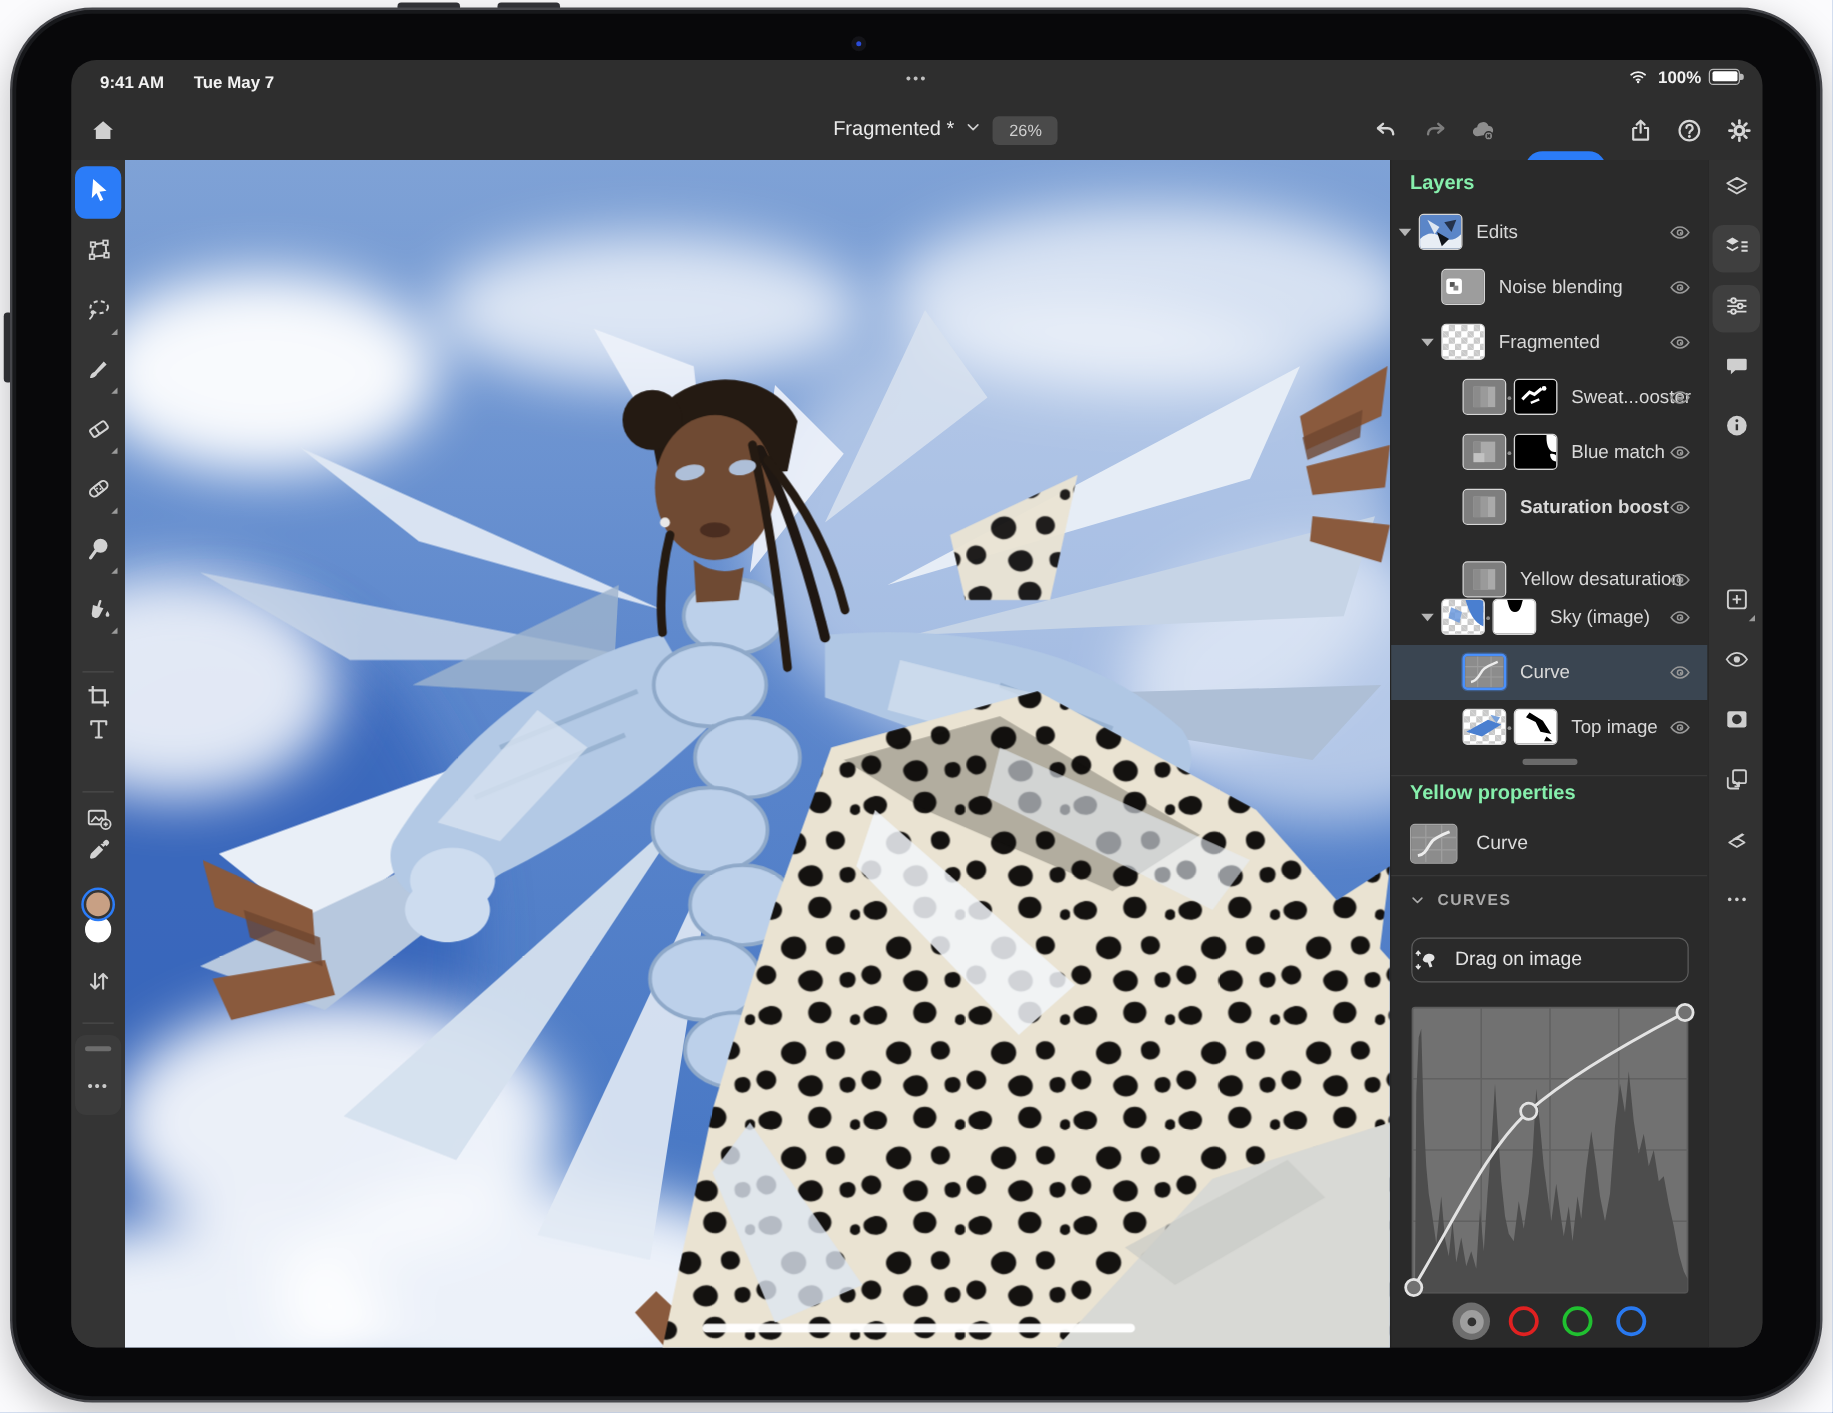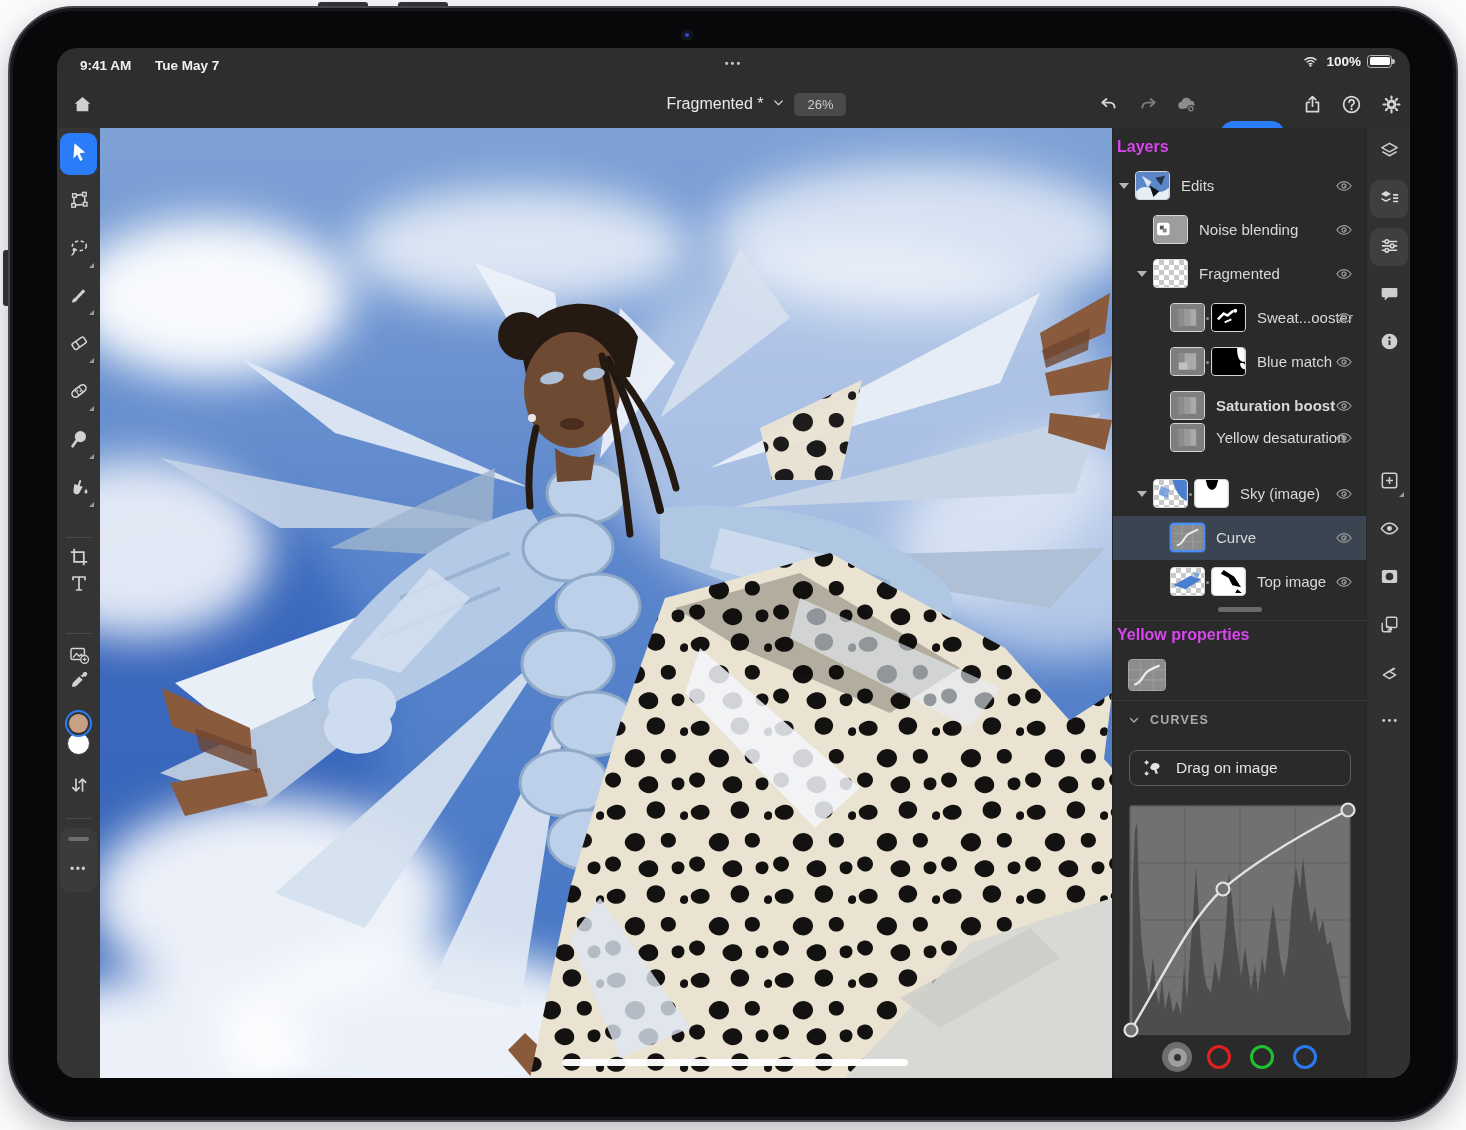--- a/index.html
+++ b/index.html
@@ -54,37 +54,37 @@
   .opt-panel { position:absolute; left:3px; width:37px; height:64px; background:#3b3b3b; border-radius:9px; }
   .opt-panel .bar { position:absolute; left:8px; top:9px; width:21px; height:4px; border-radius:2px; background:#6d6d6d; cursor:grab; }
   .opt-panel .dots { position:absolute; left:0; width:100%; top:34px; text-align:center; color:#c9c9c9; font-size:12px; letter-spacing:1.5px; cursor:pointer; }
 
   
   .canvas { position:absolute; left:43px; top:0; width:1012px; height:950px; background:#5b86c8; cursor:crosshair; }
   .canvas svg { display:block; }
 
   
   .layerspanel { position:absolute; left:1055px; top:0; width:254px; height:100%; background:#2a2a2a; border-left:1px solid #242424; }
-  .lp-title { position:absolute; left:4px; color:#d946ef; font-size:16px; font-weight:bold; }
-  .lrow { position:absolute; left:0; width:254px; height:44px; cursor:pointer;text-align:right; }
+  .lp-title { position:absolute; left:15px; color:#86efac; font-size:16px; font-weight:bold; }
+  .lrow { position:absolute; left:0; width:254px; height:44px; cursor:pointer; }
   .lrow.sel { background:#3a4551; }
   .lrow .disc { position:absolute; top:19px; width:0; height:0; border-left:5px solid transparent; border-right:5px solid transparent; border-top:6px solid #b5b5b5; cursor:pointer; }
   .thumb { position:absolute; top:7px; width:35px; height:29px; border-radius:4px; border:1.5px solid #d6d6d6; overflow:hidden; background:#777; }
   .thumb svg { display:block; width:100%; height:100%; }
   .thumb.chk { background-color:#fff; background-image:linear-gradient(45deg,#c9c9c9 25%,transparent 25%,transparent 75%,#c9c9c9 75%),linear-gradient(45deg,#c9c9c9 25%,transparent 25%,transparent 75%,#c9c9c9 75%); background-size:10px 10px; background-position:0 0,5px 5px; }
   .thumb.selthumb { border:2px solid #4a90fb; box-shadow:0 0 0 1px rgba(74,144,251,.35); }
   .linkdot { position:absolute; top:21px; width:3px; height:3px; border-radius:50%; background:#8f8f8f; }
   .lrow .lbl { position:absolute; top:13px; color:#d9d9d9; font-size:15px; white-space:nowrap; }
   .eye-btn { position:absolute; right:12px; top:12px; width:22px; height:20px; cursor:pointer; }
   .eye-btn svg { width:100%; height:100%; }
   .panel-handle { position:absolute; left:105px; width:44px; height:5px; border-radius:2.5px; background:#6a6a6a; cursor:grab; }
   .panel-hline { position:absolute; left:0; width:100%; height:1px; background:#383838; }
   .prop-row { position:absolute; left:0; width:254px; height:42px; }
   .curves-hdr { position:absolute; left:15px; display:flex; align-items:center; gap:10px; color:#ababab; font-size:12.5px; font-weight:bold; letter-spacing:1.2px; cursor:pointer;justify-content:space-between; }
-  .drag-btn { position:absolute; left:16px; width:222px; height:36px; border:1.5px solid #5c5c5c; border-radius:8px; background:transparent; display:flex; align-items:center; gap:12px; padding-left:12px; color:#e3e3e3; font-size:15.5px; cursor:pointer; }
+  .drag-btn { position:absolute; left:16px; width:222px; height:36px; border:1.5px solid #5c5c5c; border-radius:8px; background:transparent; display:flex; align-items:center; gap:12px; color:#e3e3e3; font-size:15.5px; cursor:pointer; }
   .hist-wrap { position:absolute; left:16px; width:222px; height:230px; }
   .hist-wrap svg { overflow:visible; }
   .channels { position:absolute; left:0; width:254px; height:36px; }
   .chan { position:absolute; top:50%; transform:translate(-50%,-50%); border-radius:50%; cursor:pointer; }
   .chan.ring { width:24px; height:24px; border-style:solid; border-width:3px; background:transparent; }
   .chan.comp { width:30px; height:30px; background:#6e6e6e; display:flex; align-items:center; justify-content:center; }
   .chan.comp i { width:19px; height:19px; border-radius:50%; background:#9e9e9e; display:flex; align-items:center; justify-content:center; }
   .chan.comp i b { width:7px; height:7px; border-radius:50%; background:#313131; }
 
   
@@ -540,21 +540,21 @@
                   <rect x="14" y="5.5" width="6" height="17" fill="#9a9a9a"></rect>
                 </svg>
               </span>
               <span class="lbl" style="left:103px">Saturation boost</span>
               <span class="eye-btn"><svg viewBox="0 0 24 24">
                   <path d="M3.5 12C6 8.4 9 6.8 12 6.8s6 1.6 8.5 5.2C18 15.6 15 17.2 12 17.2S6 15.6 3.5 12Z" fill="none" stroke="#999999" stroke-width="1.5"></path>
                   <circle cx="12" cy="12" r="2.5" fill="none" stroke="#999999" stroke-width="1.4"></circle>
                   <circle cx="12.8" cy="12.6" r="1" fill="#999999"></circle>
                 </svg></span>
             </div>
-            <div class="lrow" style="top: 288px; padding-left: 36px;">
+            <div class="lrow" style="top: 314px; padding-left: 36px;">
               <span class="thumb" style="left:57px">
                 <svg viewBox="0 0 34 28">
                   <rect width="34" height="28" fill="#7e7e7e"></rect>
                   <rect x="8" y="5.5" width="18" height="17" fill="#aaaaaa"></rect>
                   <rect x="8" y="5.5" width="6" height="17" fill="#8b8b8b"></rect>
                   <rect x="14" y="5.5" width="6" height="17" fill="#9a9a9a"></rect>
                 </svg>
               </span>
               <span class="lbl" style="left:103px">Yellow desaturation</span>
               <span class="eye-btn"><svg viewBox="0 0 24 24">

